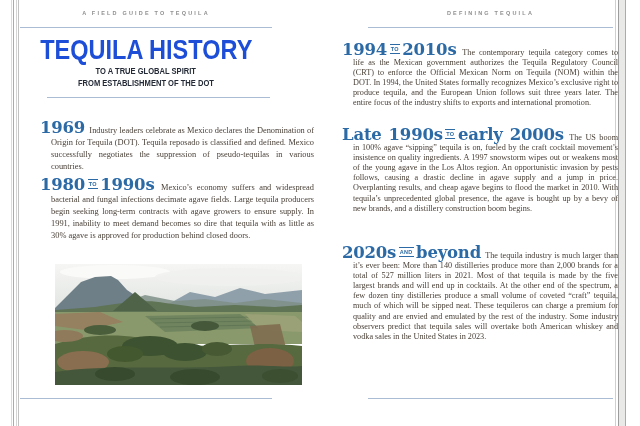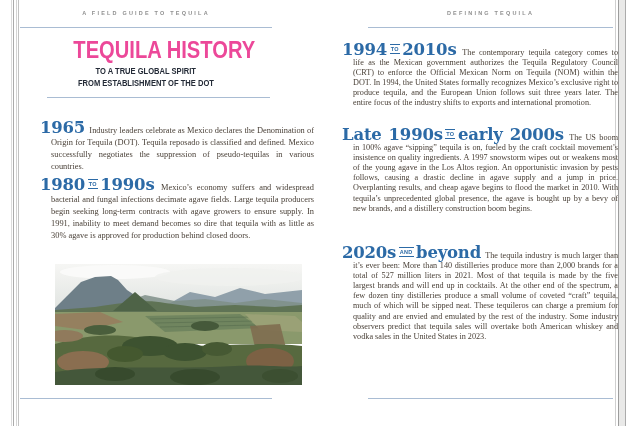--- a/index.html
+++ b/index.html
@@ -24,23 +24,23 @@
   .rule-title{left:47px;top:97px;width:223px;}
   .rule-bot-left{left:20px;top:398px;width:252px;}
   .rule-bot-right{left:368px;top:398px;width:245px;}
 
   .running-header{position:absolute;top:10px;font-family:"Liberation Sans",sans-serif;
     font-size:5.5px;font-weight:600;letter-spacing:2.2px;color:#8f8f8f;text-align:center;
     white-space:nowrap;}
   .rh-left{left:20px;width:252px;}
   .rh-right{left:368px;width:245px;}
 
-  .page-title{position:absolute;left:20px;top:39px;width:252px;text-align:right;
-    font-family:"Liberation Sans",sans-serif;font-weight:bold;color:#ec4899;
-    font-size:24px;line-height:22px;}
+  .page-title{position:absolute;left:20px;top:39px;width:252px;text-align:left;
+    font-family:"Liberation Sans",sans-serif;font-weight:bold;color:#1d4ed8;
+    font-size:28px;line-height:22px;}
   .page-subtitle{position:absolute;left:20px;top:65px;width:252px;text-align:center;
     font-family:"Liberation Sans",sans-serif;font-weight:bold;color:#242b37;
     font-size:9px;line-height:12px;}
   .squeeze{display:inline-block;transform:scaleX(0.84);transform-origin:center;white-space:nowrap;}
   .page-subtitle .line{display:block;}
 
   
   .para{position:absolute;margin:0;text-align:justify;color:#4a4138;
     padding-left:11px;text-indent:-11px;}
   #left-sections .para{left:40px;width:263px;font-size:8.4px;line-height:12.1px;}
@@ -91,21 +91,21 @@
 
   <div class="page-title">
     <span class="squeeze">TEQUILA HISTORY</span>
   </div>
   <div class="page-subtitle">
     <span class="line"><span class="squeeze">TO A TRUE GLOBAL SPIRIT</span></span>
     <span class="line"><span class="squeeze">FROM ESTABLISHMENT OF THE DOT</span></span>
   </div>
 
   <div id="left-sections">
-  <p class="para"><span class="era"><span class="era-pre">1965</span><span class="era-post"></span></span><span class="body-text"> Industry leaders celebrate as Mexico declares the Denomination of Origin for Tequila (DOT). Tequila reposado is classified and defined. Mexico successfully negotiates the suppression of pseudo-tequilas in various countries.</span></p>
+  <p class="para"><span class="era"><span class="era-pre">1969</span><span class="era-post"></span></span><span class="body-text"> Industry leaders celebrate as Mexico declares the Denomination of Origin for Tequila (DOT). Tequila reposado is classified and defined. Mexico successfully negotiates the suppression of pseudo-tequilas in various countries.</span></p>
 
   <p class="para"><span class="era"><span class="era-pre">1980</span><span class="era-conn">TO</span><span class="era-post">1990s</span></span><span class="body-text"> Mexico’s economy suffers and widespread bacterial and fungal infections decimate agave fields. Large tequila producers begin seeking long-term contracts with agave growers to ensure supply. In 1991, inability to meet demand becomes so dire that tequila with as little as 30% agave is approved for production behind closed doors.</span></p>
 </div>
   <div id="right-sections">
   <p class="para"><span class="era"><span class="era-pre">1994</span><span class="era-conn">TO</span><span class="era-post">2010s</span></span><span class="body-text"> The contemporary tequila category comes to life as the Mexican government authorizes the Tequila Regulatory Council (CRT) to enforce the Official Mexican Norm on Tequila (NOM) within the DOT. In 1994, the United States formally recognizes Mexico’s exclusive right to produce tequila, and the European Union follows suit three years later. The entire focus of the industry shifts to exports and international promotion.</span></p>
 
   <p class="para"><span class="era"><span class="era-pre">Late 1990s</span><span class="era-conn">TO</span><span class="era-post">early 2000s</span></span><span class="body-text"> The US boom in 100% agave “sipping” tequila is on, fueled by the craft cocktail movement’s insistence on quality ingredients. A 1997 snowstorm wipes out or weakens most of the young agave in the Los Altos region. An opportunistic invasion by pests follows, causing a drastic decline in agave supply and a jump in price. Overplanting results, and cheap agave begins to flood the market in 2010. With tequila’s unprecedented global presence, the agave is bought up by a bevy of new brands, and a distillery construction boom begins.</span></p>
 
   <p class="para"><span class="era"><span class="era-pre">2020s</span><span class="era-conn">AND</span><span class="era-post">beyond</span></span><span class="body-text"> The tequila industry is much larger than it’s ever been: More than 140 distilleries produce more than 2,000 brands for a total of 527 million liters in 2021. Most of that tequila is made by the five largest brands and will end up in cocktails. At the other end of the spectrum, a few dozen tiny distilleries produce a small volume of coveted “craft” tequila, much of which will be sipped neat. These tequileros can charge a premium for quality and are envied and emulated by the rest of the industry. Some industry observers predict that tequila sales will overtake both American whiskey and vodka sales in the United States in 2023.</span></p>
 </div>

